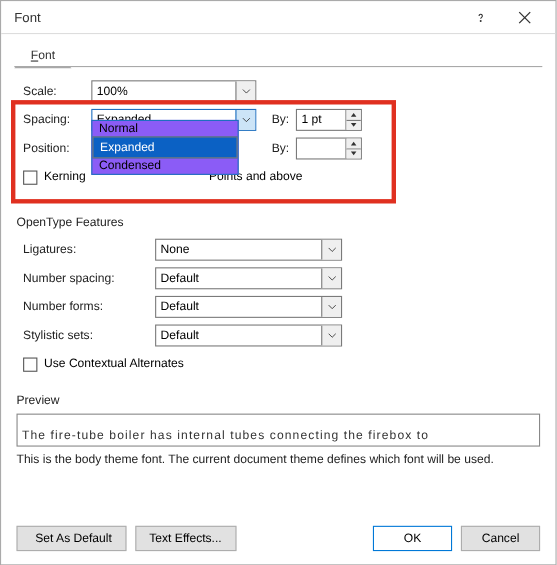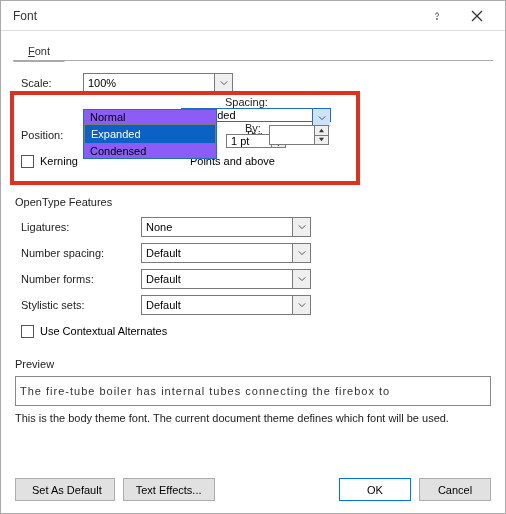--- a/index.html
+++ b/index.html
@@ -22,21 +22,21 @@
   .sel { height: 20px; border: 1px solid #7a7a7a; background: #fff; display: flex; align-items: center; padding: 0 4px; position: relative; }
   .sel .arrow { position: absolute; right: 0; top: 0; height: 18px; width: 18px; display: flex; align-items: center; justify-content: center; border-left: 1px solid #7a7a7a; background: #efefef; }
   .sel .arrow svg { width: 8px; height: 8px; }
   .spin { width: 60px; height: 20px; border: 1px solid #7a7a7a; display: flex; align-items: center; padding: 0 4px; position: relative; background: #fff; }
   .spin .spin-btns { position: absolute; right: 0; top: 0; bottom: 0; width: 14px; border-left: 1px solid #7a7a7a; display: flex; flex-direction: column; }
   .spin .sbtn { flex: 1; display: flex; align-items: center; justify-content: center; background: #efefef; }
   .spin .sbtn:first-child { border-bottom: 1px solid #7a7a7a; }
   .spin .sbtn svg { width: 7px; height: 5px; }
   .red-box { position: absolute; border: 4px solid #e03020; left: 9px; top: 90px; width: 350px; height: 94px; z-index: 10; pointer-events: none; }
   .checkbox { width: 13px; height: 13px; border: 1px solid #555; margin-right: 6px; background: #fff; display: inline-block; }
-  .preview-box { border: 1px solid #888; height: 30px; margin-top: 4px; display: flex; align-items: center; padding: 13px 4px; white-space: nowrap; overflow: hidden; font-size: 13px; color: #333; letter-spacing: 1px; }
+  .preview-box { border: 1px solid #888; height: 30px; margin-top: 4px; display: flex; padding: 13px 4px; white-space: nowrap; overflow: hidden; font-size: 13px; color: #333; letter-spacing: 1px; }
   .note { font-size: 11px; color: #222; margin-top: 6px; }
   .btnbar { position: absolute; bottom: 12px; left: 0; right: 0; display: flex; padding: 0 14px; gap: 8px; }
   .btn { height: 23px; padding: 0 12px; border: 1px solid #adadad; background: #e1e1e1; display: flex; align-items: center; justify-content: center; min-width: 72px; color: #000; }
   .btn.primary { border: 1px solid #0078d7; background: #fff; }
   .spacer { flex: 1; }
   .dropdown-popup { position: absolute; border: 1px solid #1e6fbf; background: #8b5cf6; z-index: 20; }
   .dd-item { padding: 1px 6px; color: #000; }
   .dd-item.sel { background: #0b61c4; color: #fff; }
 </style>
 </head>
@@ -72,21 +72,21 @@
     <div class="sel" style="width:150px;">
       <span>100%</span>
       <div class="arrow">
           <svg viewBox="0 0 10 10">
             <path d="M1 3 L5 7 L9 3" fill="none" stroke="#333"></path>
           </svg>
         </div>
     </div>
   </div>
 
-  <div class="row" style="margin-left:6px;flex-direction:column;">
+  <div class="row" style="margin-left:6px;">
     <div class="lbl">Spacing:</div>
     <div class="sel" style="width:150px; border-color:#1e6fbf;">
       <span>Expanded</span>
       <div class="arrow" style="background:#cce4f7; border-left-color:#1e6fbf;">
           <svg viewBox="0 0 10 10">
             <path d="M1 3 L5 7 L9 3" fill="none" stroke="#333"></path>
           </svg>
         </div>
     </div>
     <div style="width:14px;"></div>

